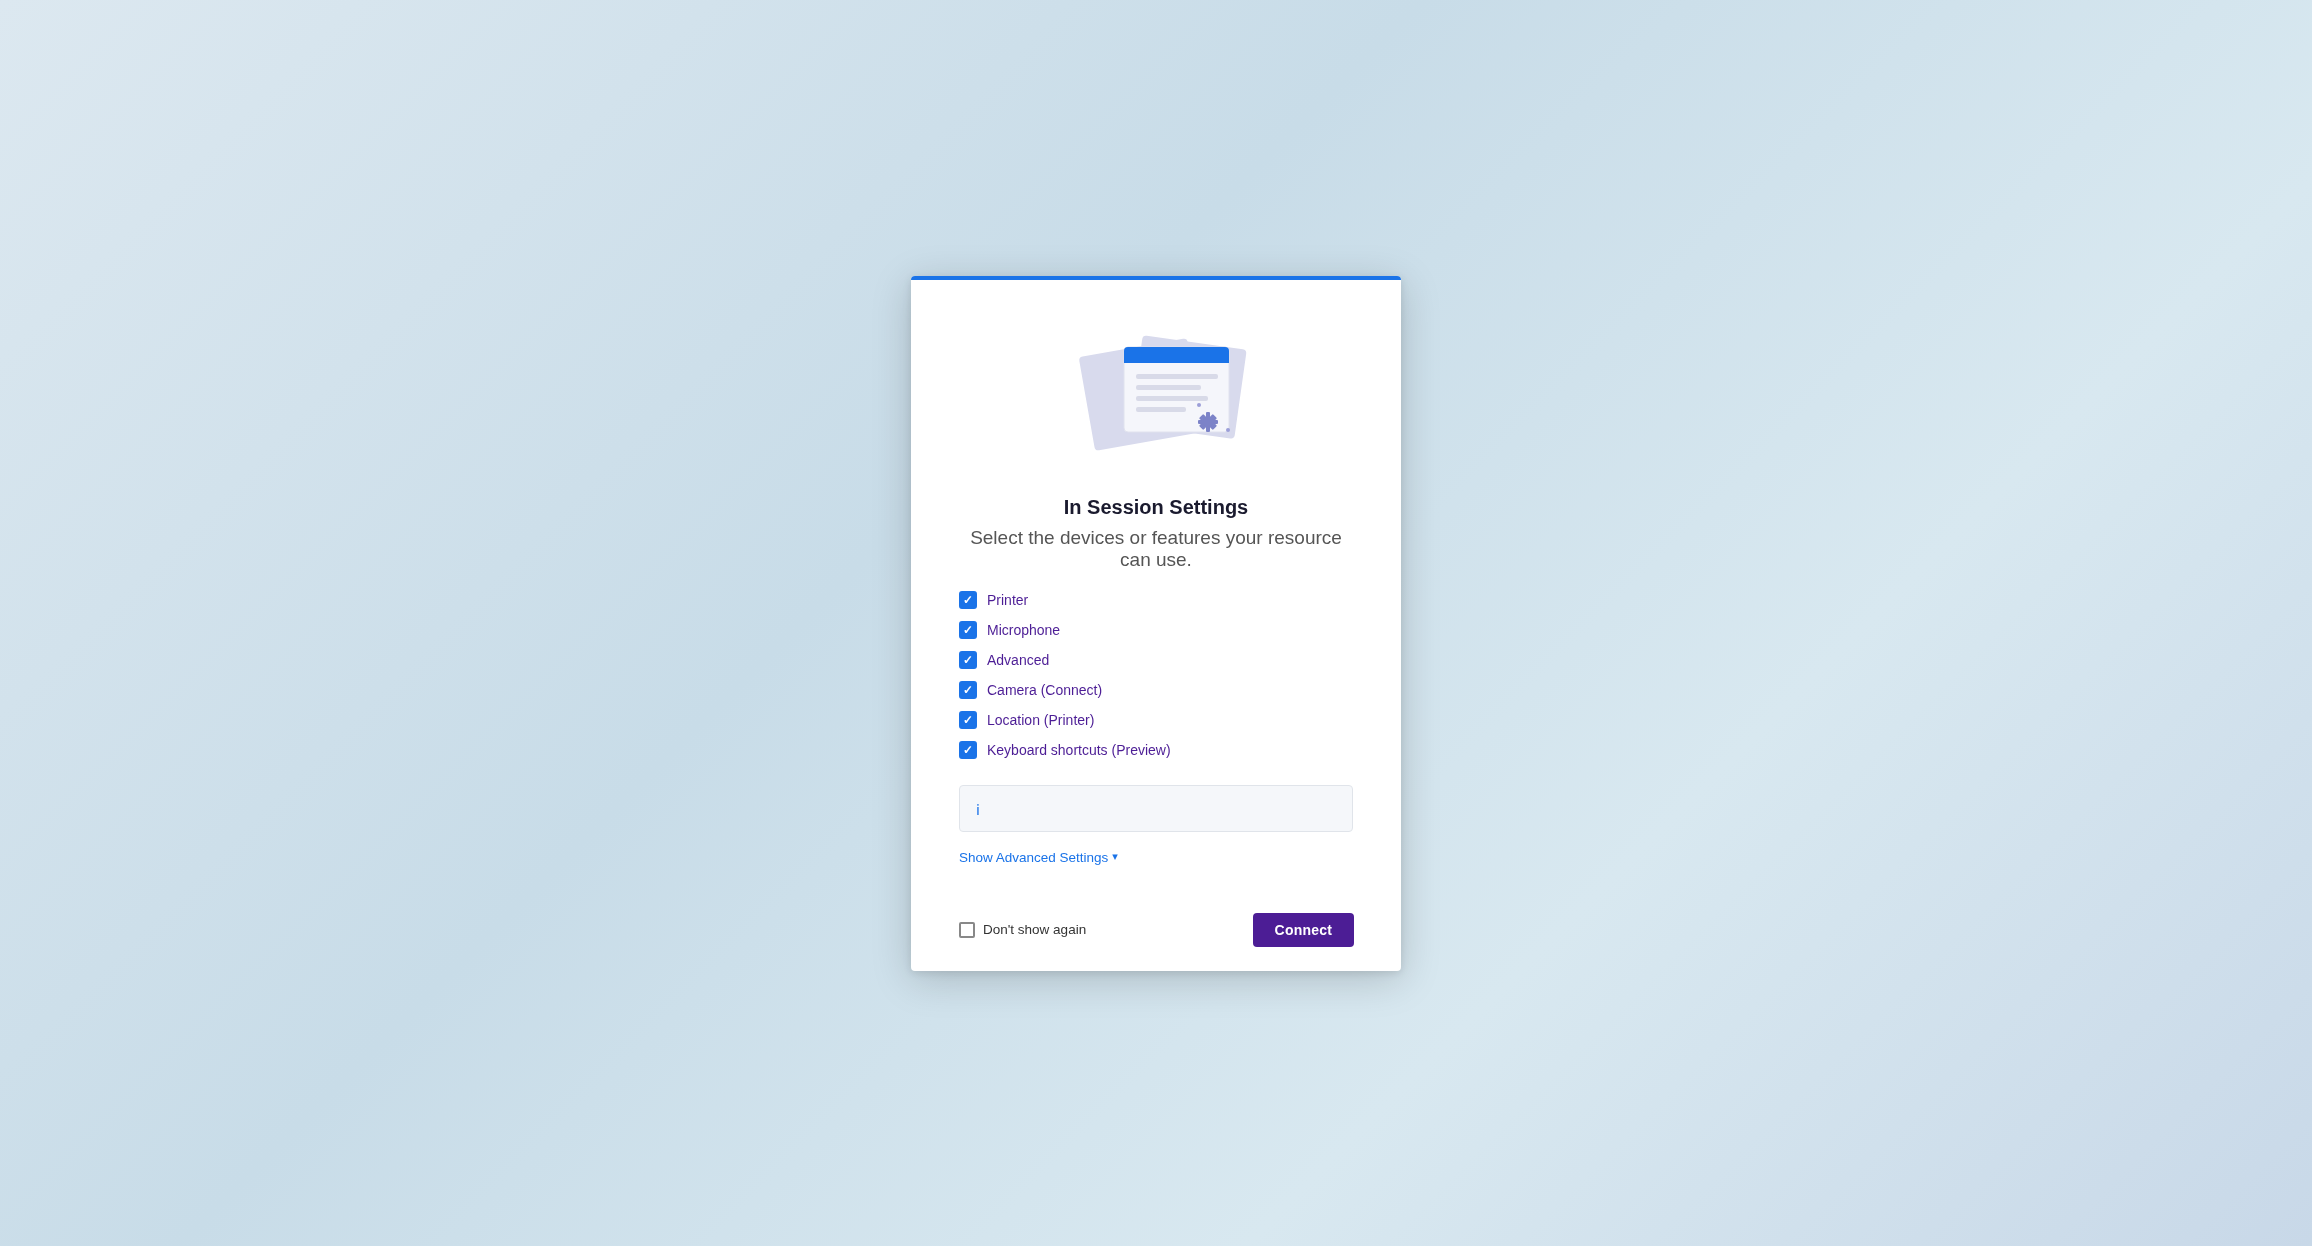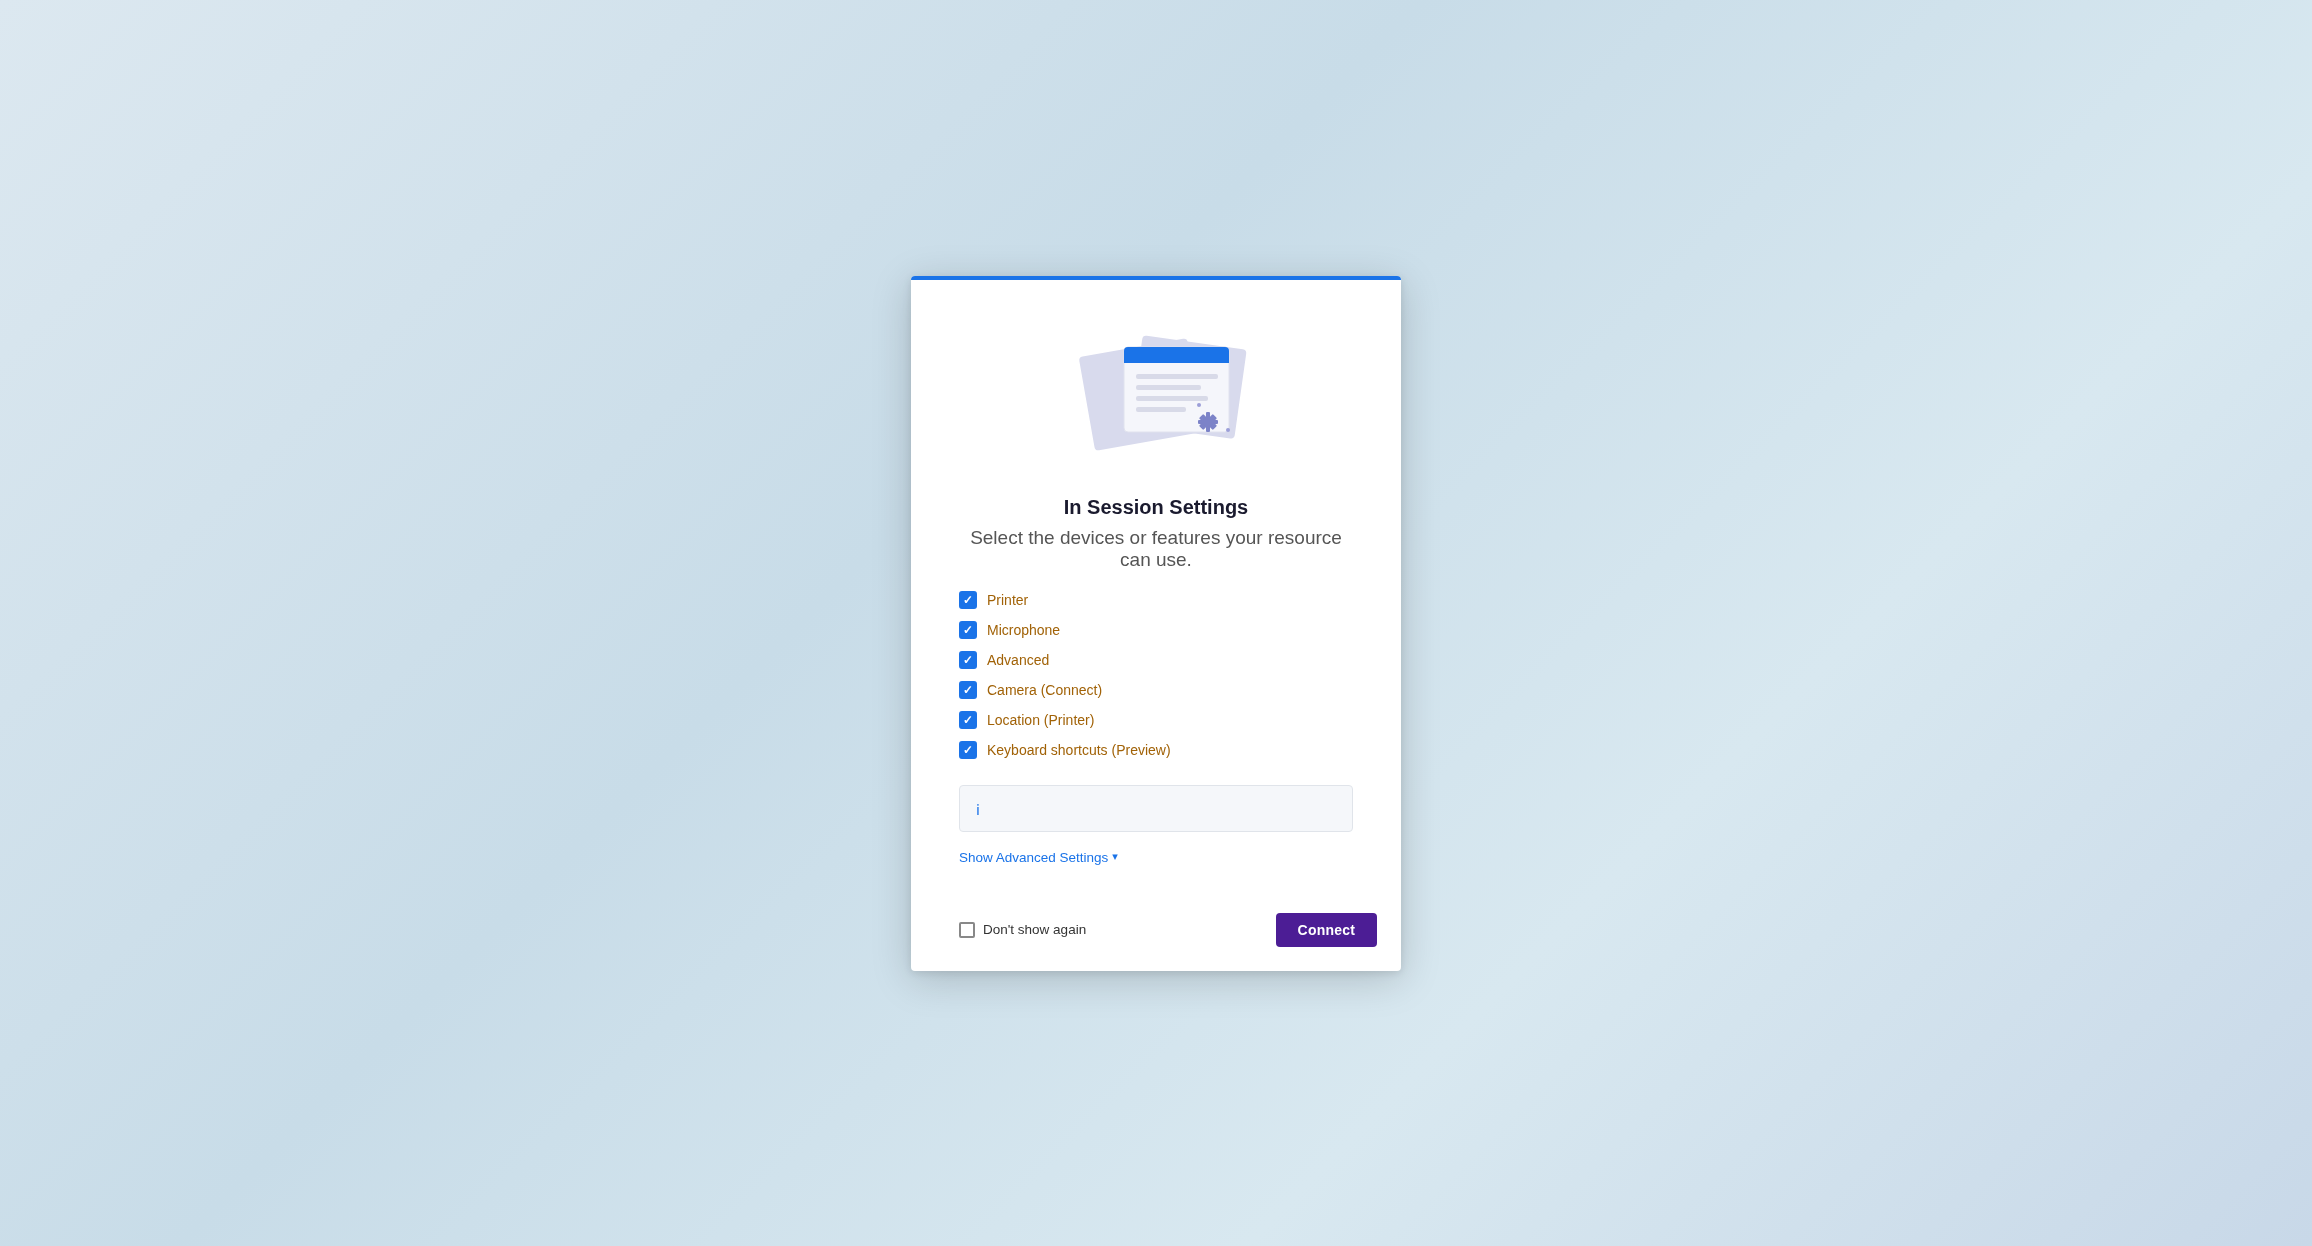--- a/index.html
+++ b/index.html
@@ -98,21 +98,21 @@
 
     .cb-check {
       color: #fff;
       font-size: 12px;
       line-height: 1;
       font-weight: 700;
     }
 
     .cb-label {
       font-size: 14px;
-      color: #a16207;
+      color: #4c1d95;
     }
 
     .info-box {
       background: #f5f7fa;
       border: 1px solid #e0e4ea;
       border-radius: 4px;
       padding: 12px 16px;
       display: flex;
       align-items: flex-start;
       gap: 10px;
@@ -148,21 +148,21 @@
     }
 
     .chevron-icon {
       font-size: 11px;
     }
 
     .dialog-footer {
       display: flex;
       align-items: center;
       justify-content: flex-end;
-      padding: 16px 24px 24px 48px;
+      padding: 16px 47px 24px 48px;
       gap: 16px;
       width: 100%;
     }
 
     .dont-show-area {
       display: flex;
       align-items: center;
       gap: 8px;
       margin-right: auto;
     }

